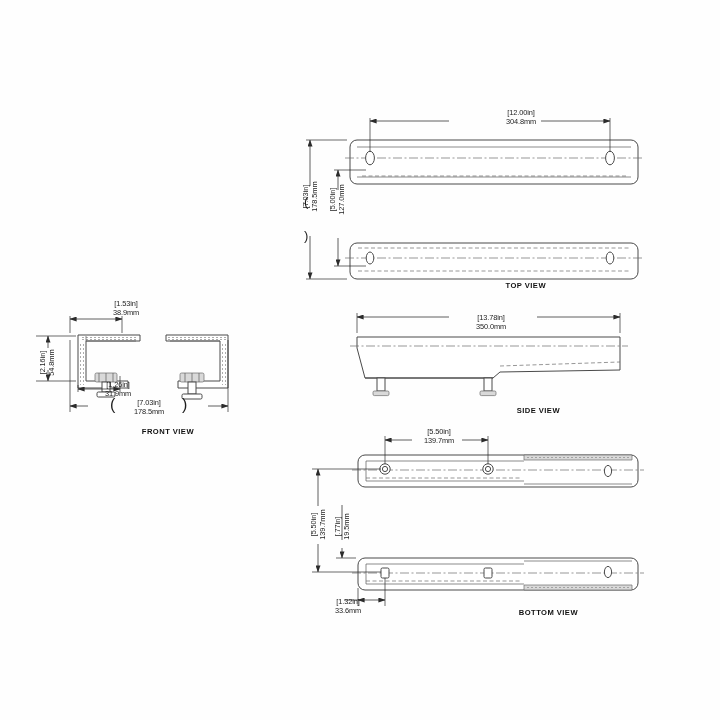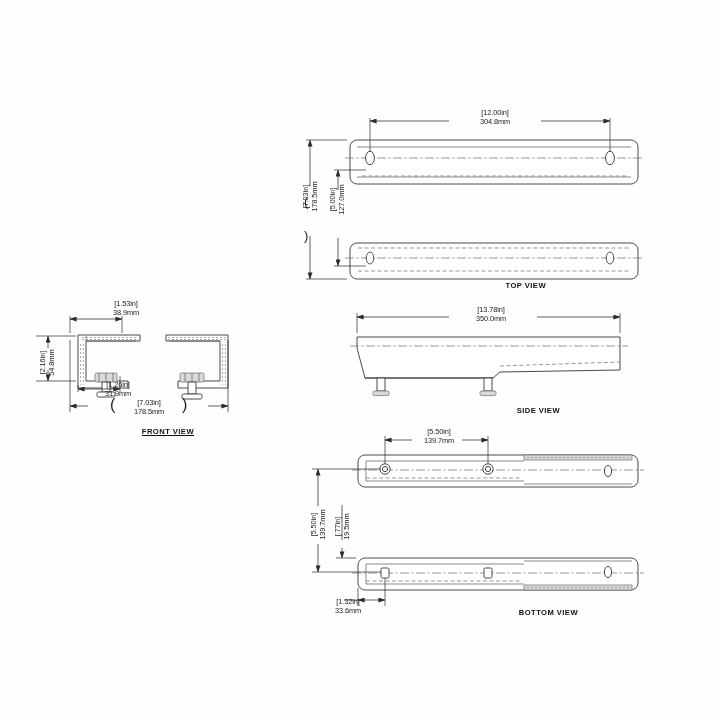--- a/index.html
+++ b/index.html
@@ -237,21 +237,21 @@
       <line class="dimline" x1="342" y1="505" x2="342" y2="540"></line>
       <line class="dimline" x1="342" y1="548" x2="342" y2="558" marker-end="url(#ah)"></line>
 
       <line class="extline" x1="358" y1="588" x2="358" y2="606"></line>
       <line class="extline" x1="385" y1="578" x2="385" y2="606"></line>
       <line class="dimline" x1="358" y1="600" x2="385" y2="600" marker-start="url(#ahr)" marker-end="url(#ah)"></line>
       <line class="dimline" x1="344" y1="600" x2="358" y2="600"></line>
     </g>
   </svg>
 
-  <div class="dimtxt" style="left:458px; top:109px; width:74px;">
+  <div class="dimtxt" style="left:484px; top:109px; width:74px;">
     <span class="l1">[12.00in]</span>
     <span class="l2">304.8mm</span>
   </div>
 
   <div class="dimtxt vert" style="left:274px; top:188px; width:74px;">
     <span class="l1">[7.03in]</span>
     <span class="l2">178.5mm</span>
   </div>
   <div class="paren" style="left:304px; top:194px; font-size:13px;">(</div>
   <div class="paren" style="left:304px; top:228px; font-size:13px;">)</div>
@@ -278,23 +278,23 @@
     <span class="l2">31.9mm</span>
   </div>
 
   <div class="dimtxt" style="left:118px; top:399px; width:62px;">
     <span class="l1">[7.03in]</span>
     <span class="l2">178.5mm</span>
   </div>
   <div class="paren" style="left:110px; top:396px; font-size:16px;">(</div>
   <div class="paren" style="left:182px; top:396px; font-size:16px;">)</div>
 
-  <div class="viewlabel" style="left:104px; top:427px; width:90px;text-decoration:underline;">FRONT VIEW</div>
-
-  <div class="dimtxt" style="left:452px; top:306px; width:78px;">
+  <div class="viewlabel" style="left:104px; top:427px; width:90px;">FRONT VIEW</div>
+
+  <div class="dimtxt" style="left:452px; top:314px; width:78px;">
     <span class="l1">[13.78in]</span>
     <span class="l2">350.0mm</span>
   </div>
 
   <div class="viewlabel" style="left:460px; top:406px; width:100px;">SIDE VIEW</div>
 
   <div class="dimtxt" style="left:405px; top:428px; width:68px;">
     <span class="l1">[5.50in]</span>
     <span class="l2">139.7mm</span>
   </div>

